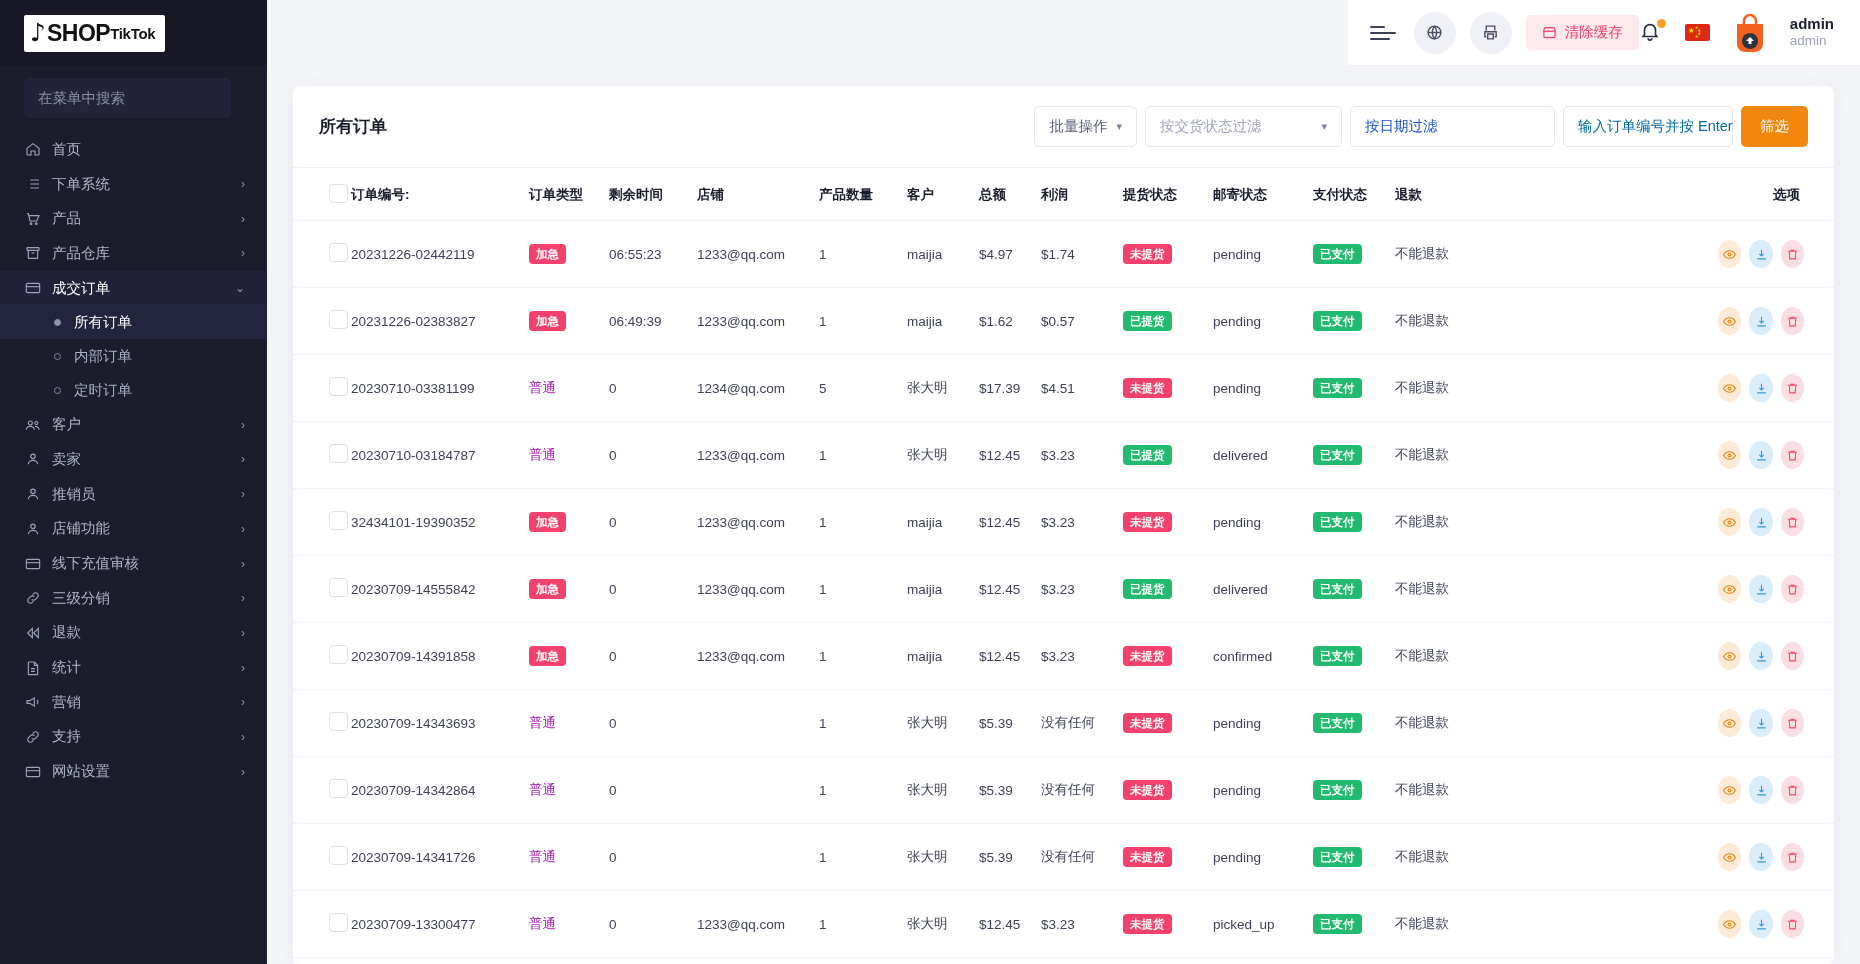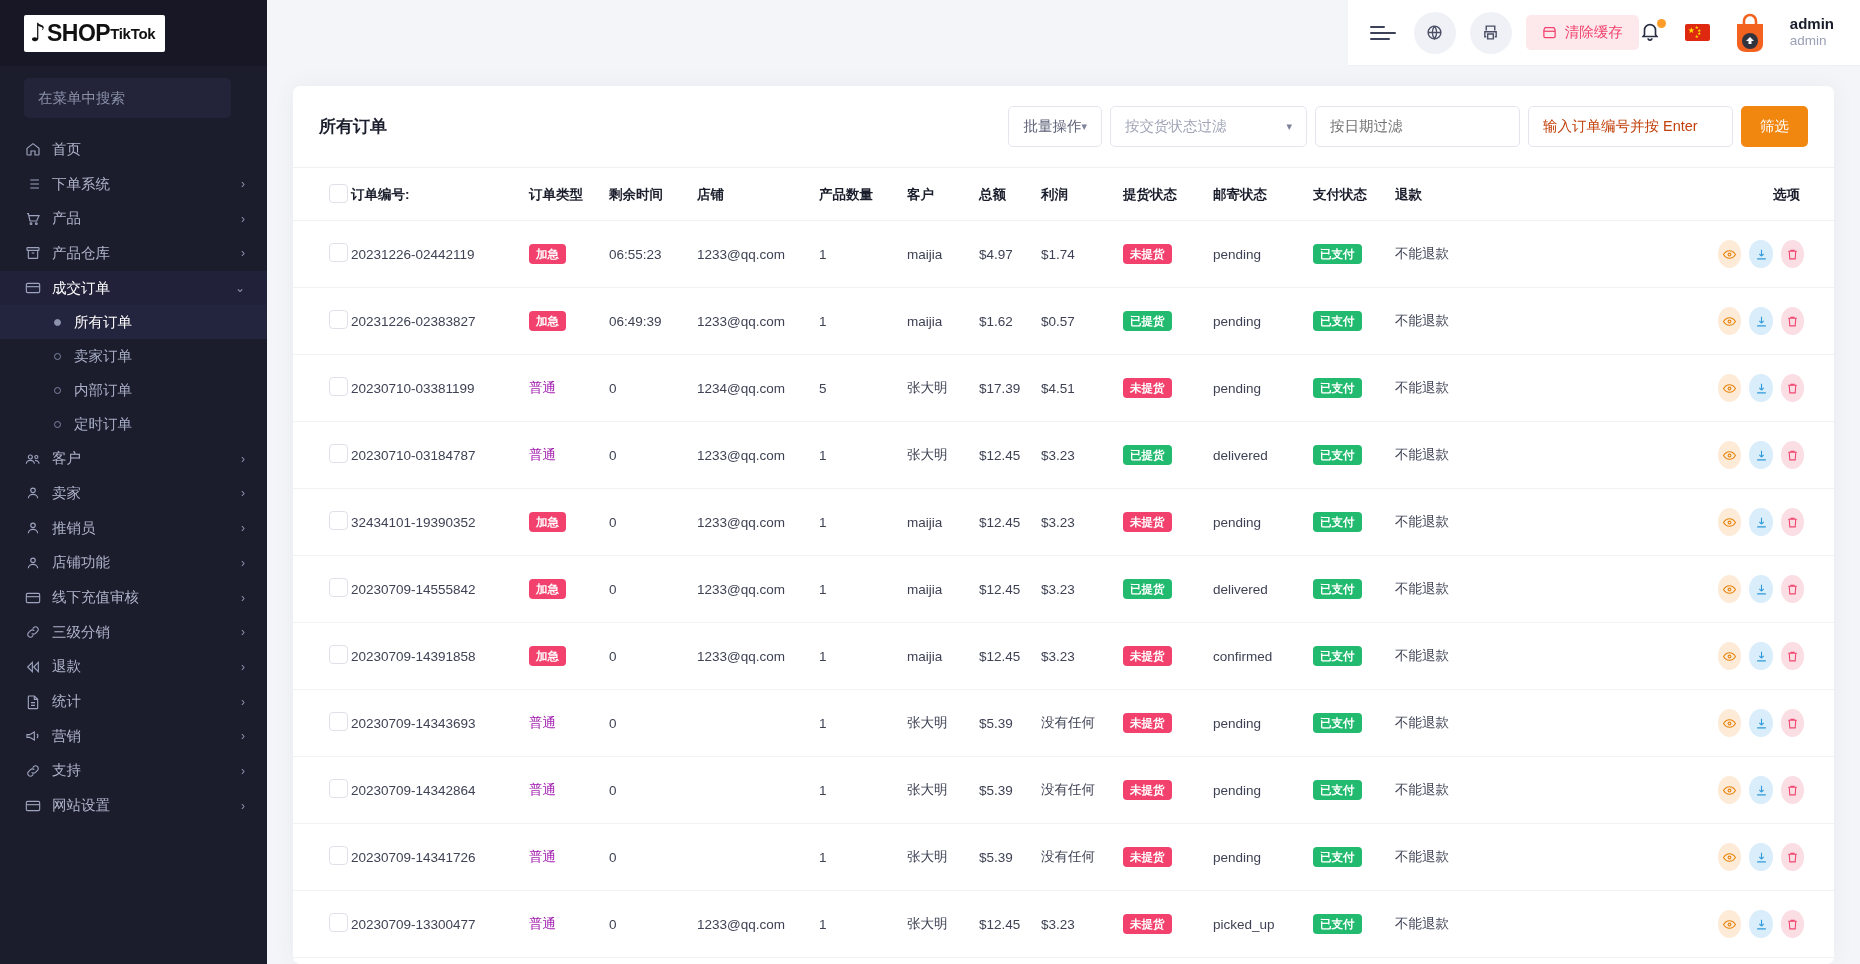--- a/index.html
+++ b/index.html
@@ -136,24 +136,24 @@
     min-height: 81px;
   }
   .card-title { font-size: 17px; font-weight: bold; color: #1a1d2b; }
   .head-tools { margin-left: auto; display: flex; align-items: center; gap: 8px; }
   .ctl {
     height: 41px; border: 1px solid #e4e6ef; border-radius: 5px;
     display: flex; align-items: center; padding: 0 14px;
     font-size: 14.5px; color: #5e6278; background: #fff; cursor: pointer;
     white-space: nowrap;
   }
-  .ctl.sel-bulk { }
+  .ctl.sel-bulk { gap: 9px; }
   .ctl.delivery { width: 197px; color: #a1a5b7; justify-content: space-between; }
-  .ctl.date { width: 205px; color: #737373; }
-  .ctl.orderno { width: 205px; color: #c2410c; }
+  .ctl.date { width: 205px; color: #1d4ed8; }
+  .ctl.orderno { width: 170px; color: #0369a1; }
   .caret { color: #7e8299; font-size: 11px; }
   .btn-filter {
     height: 41px; background: #f1870f; color: #fff; border: none; border-radius: 5px;
     padding: 0 19px; font-size: 14.5px; cursor: pointer;
     font-family: "Liberation Sans", sans-serif;
   }
 
   
   .table-scroll { flex: 1; overflow: hidden; }
   table { width: 100%; border-collapse: collapse; table-layout: fixed; }
@@ -270,24 +270,20 @@
               <rect x="2" y="5" width="20" height="14" rx="2"></rect>
               <path d="M2 10h20"></path>
             </svg>
           </span>
           <span class="lbl">成交订单</span>
           <span class="chev">⌄</span>
         </div>
         <div class="sub-item active">
           <span class="dot"></span>
           <span>所有订单</span>
-        </div>
-        <div class="sub-item">
-          <span class="dot"></span>
-          <span>卖家订单</span>
         </div>
         <div class="sub-item">
           <span class="dot"></span>
           <span>内部订单</span>
         </div>
         <div class="sub-item">
           <span class="dot"></span>
           <span>定时订单</span>
         </div>
         <div class="nav-item">

